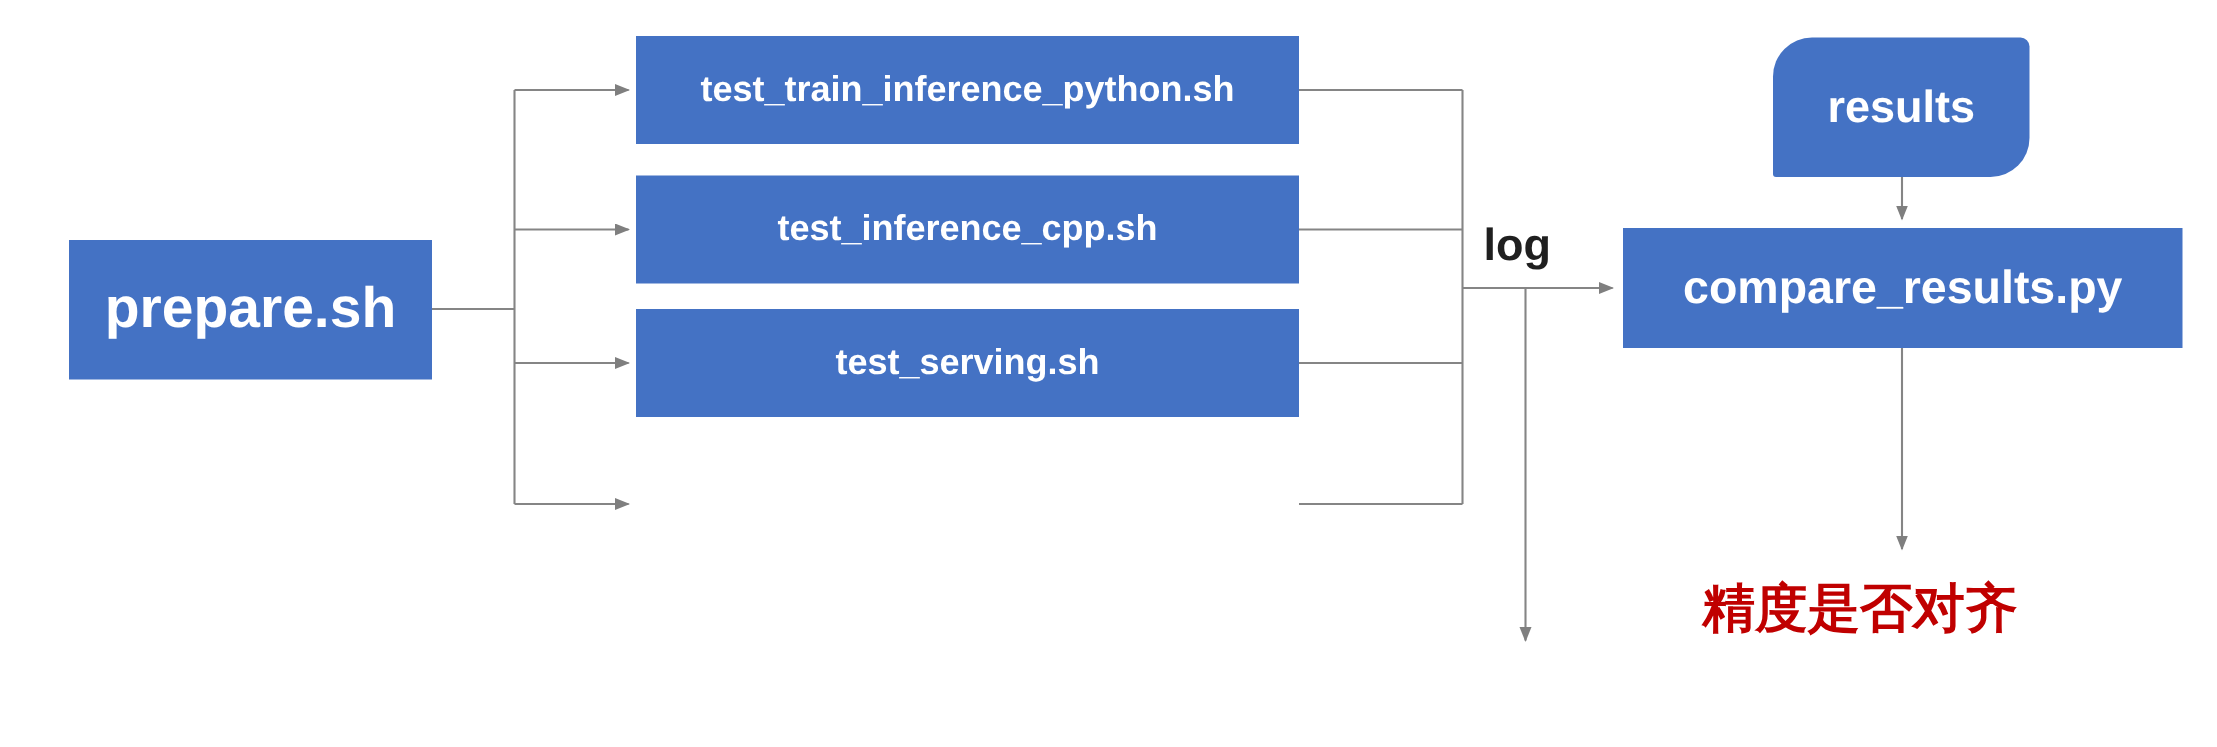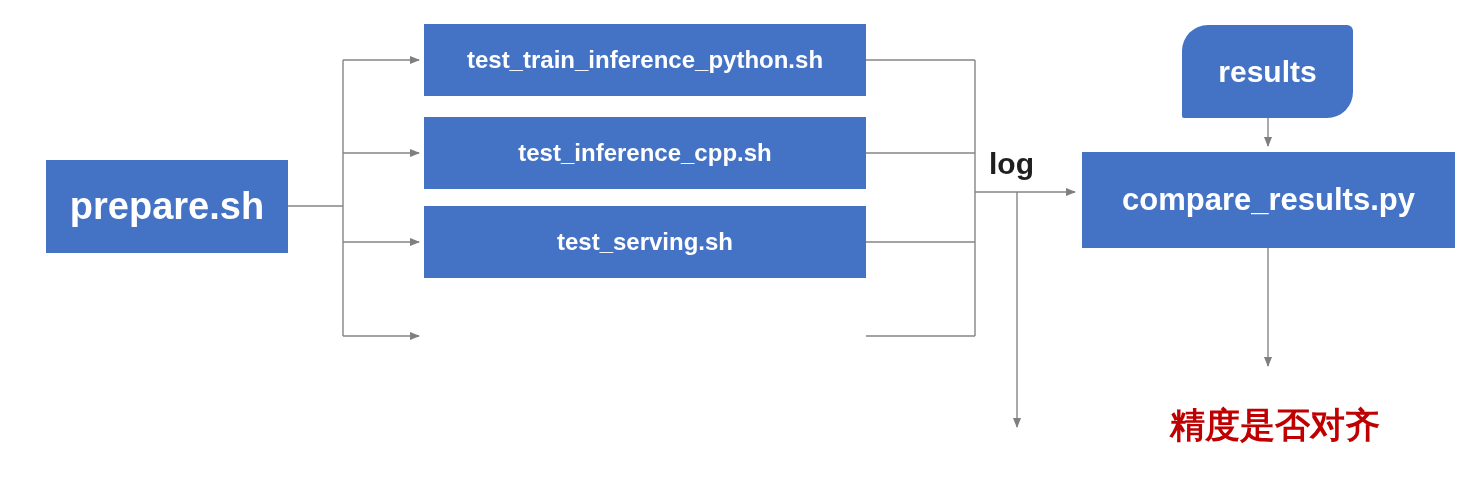--- a/index.html
+++ b/index.html
@@ -41,40 +41,40 @@
     text-align: left;
     font-weight: bold;
     line-height: 1.1;
   }
   .node-prepare   { left: 16px;   top: 160px; width: 242px; height: 93px; font-size: 38px; margin-left: 30px; }
   .node-test      { left: 424px;  width: 442px; height: 72px; font-size: 24px; }
   .node-test-1    { top: 24px; }
   .node-test-2    { top: 117px; }
   .node-test-3    { top: 206px; }
   .node-test-4    { top: 300px; height: 73px; }
-  .node-compare   { left: 1082px; top: 152px; width: 373px; height: 96px; font-size: 31px; }
+  .node-compare   { left: 1082px; top: 152px; width: 373px; height: 80px; font-size: 31px; }
   .node-results   { left: 1182px; top: 25px;  width: 171px; height: 93px; font-size: 30px;
                     border-radius: 26px 6px 26px 2px; }
   .label-log {
     position: absolute;
     left: 989px; top: 147px;
     font-size: 30px;
     color: var(--log-text);
     font-weight: bold;
   }
   .annotation {
     position: absolute;
     transform: translateX(-50%);
     color: var(--annotation-red);
     font-size: 35px;
     font-weight: bold;
     white-space: nowrap;
   }
   .annotation-function  { left: 1015px; top: 441px; }
-  .annotation-precision { left: 1275px; top: 382px; margin-top: 20px; }
+  .annotation-precision { left: 1240px; top: 382px; }
 </style>
 </head>
 <body>
 
 <div class="canvas">
 
   <svg class="connectors" viewBox="0 0 1478 498" xmlns="http://www.w3.org/2000/svg">
     <defs>
       <marker id="arrow" markerWidth="11" markerHeight="9" refX="9" refY="4" orient="auto" markerUnits="userSpaceOnUse">
         <path d="M0,0 L10,4 L0,8 Z" fill="#7f7f7f"></path>

